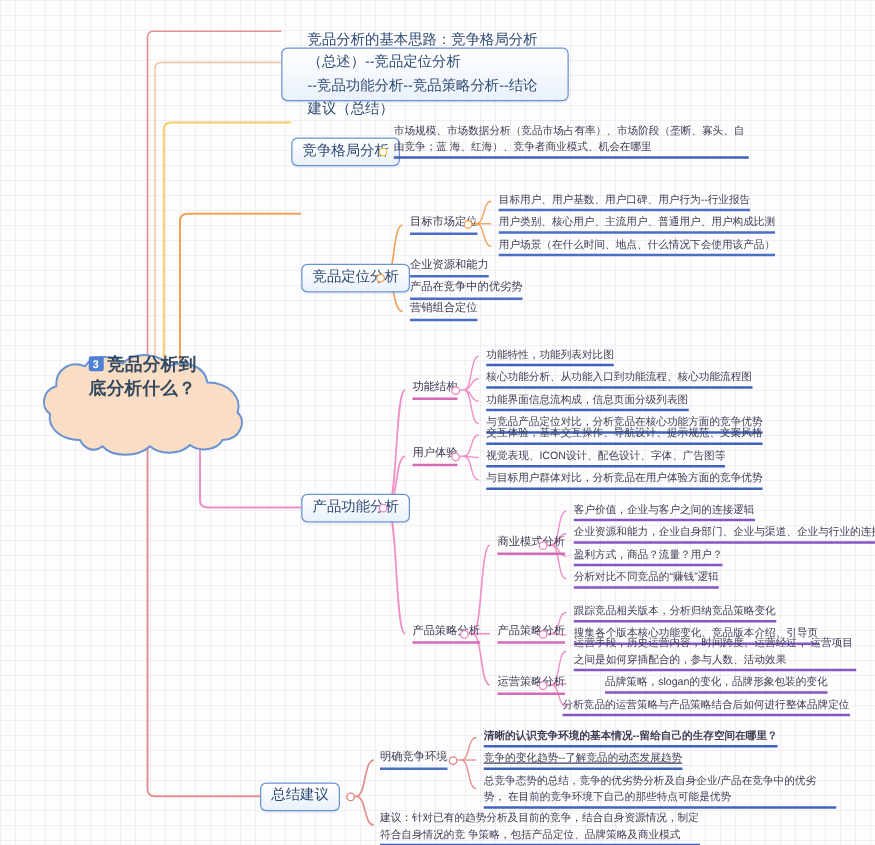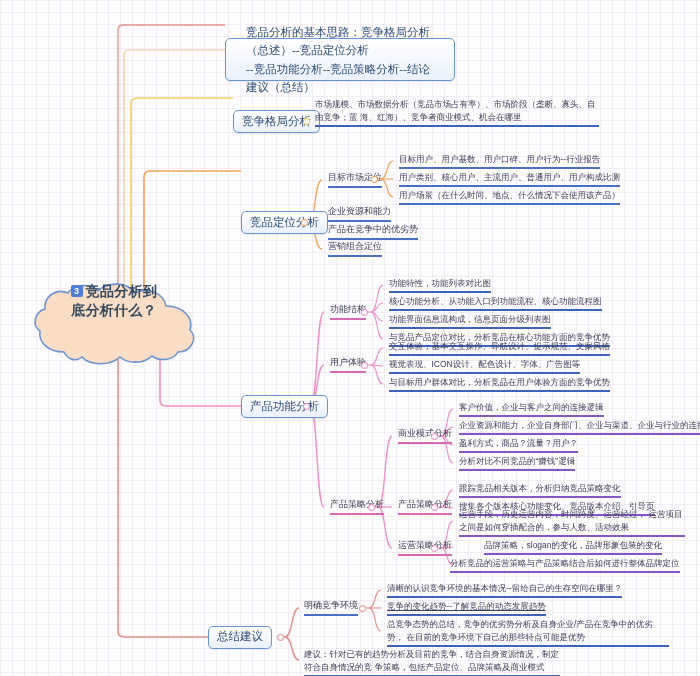--- a/index.html
+++ b/index.html
@@ -414,21 +414,21 @@
     <span>总结建议</span>
   </div>
   <div class="toggle red" style="left:277px; top:634px;"></div>
 
   <div class="uline lvl2" style="left:300px; top:599px;">
     <span>明确竞争环境</span>
     <span class="rule blue"></span>
   </div>
   <div class="toggle red" style="left:359px; top:605px;"></div>
 
-  <div class="uline" style="left:383px; top:582px;">
+  <div class="uline" style="left:383px; top:582px;font-weight:bold;">
     <span>清晰的认识竞争环境的基本情况--留给自己的生存空间在哪里？</span>
     <span class="rule dblue"></span>
   </div>
   <div class="uline" style="left:383px; top:600px;text-decoration:underline;">
     <span>竞争的变化趋势--了解竞品的动态发展趋势</span>
     <span class="rule dblue"></span>
   </div>
   <div class="uline wrap" style="left:383px; top:618px; width:288px;">
     <span>总竞争态势的总结，竞争的优劣势分析及自身企业/产品在竞争中的优劣势，</span>
     <span>在目前的竞争环境下自己的那些特点可能是优势</span>

